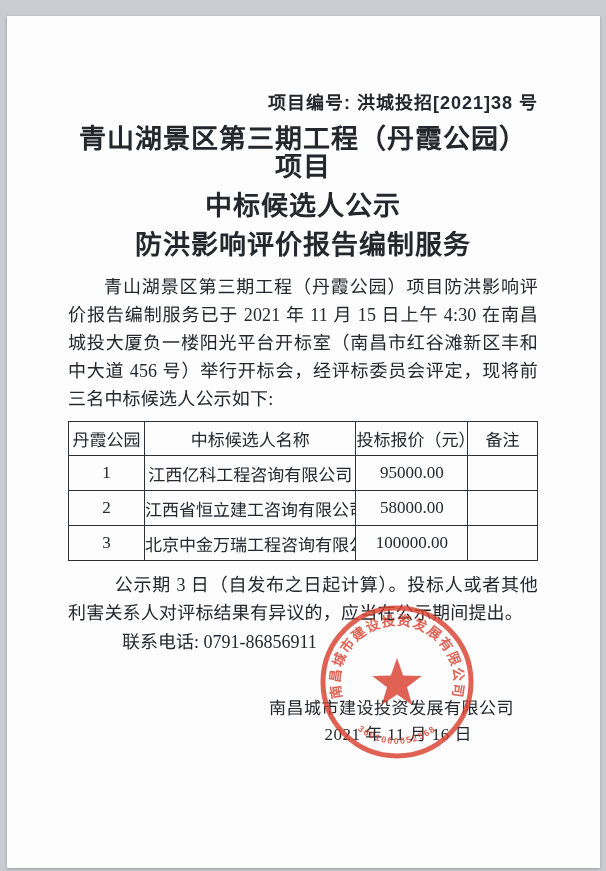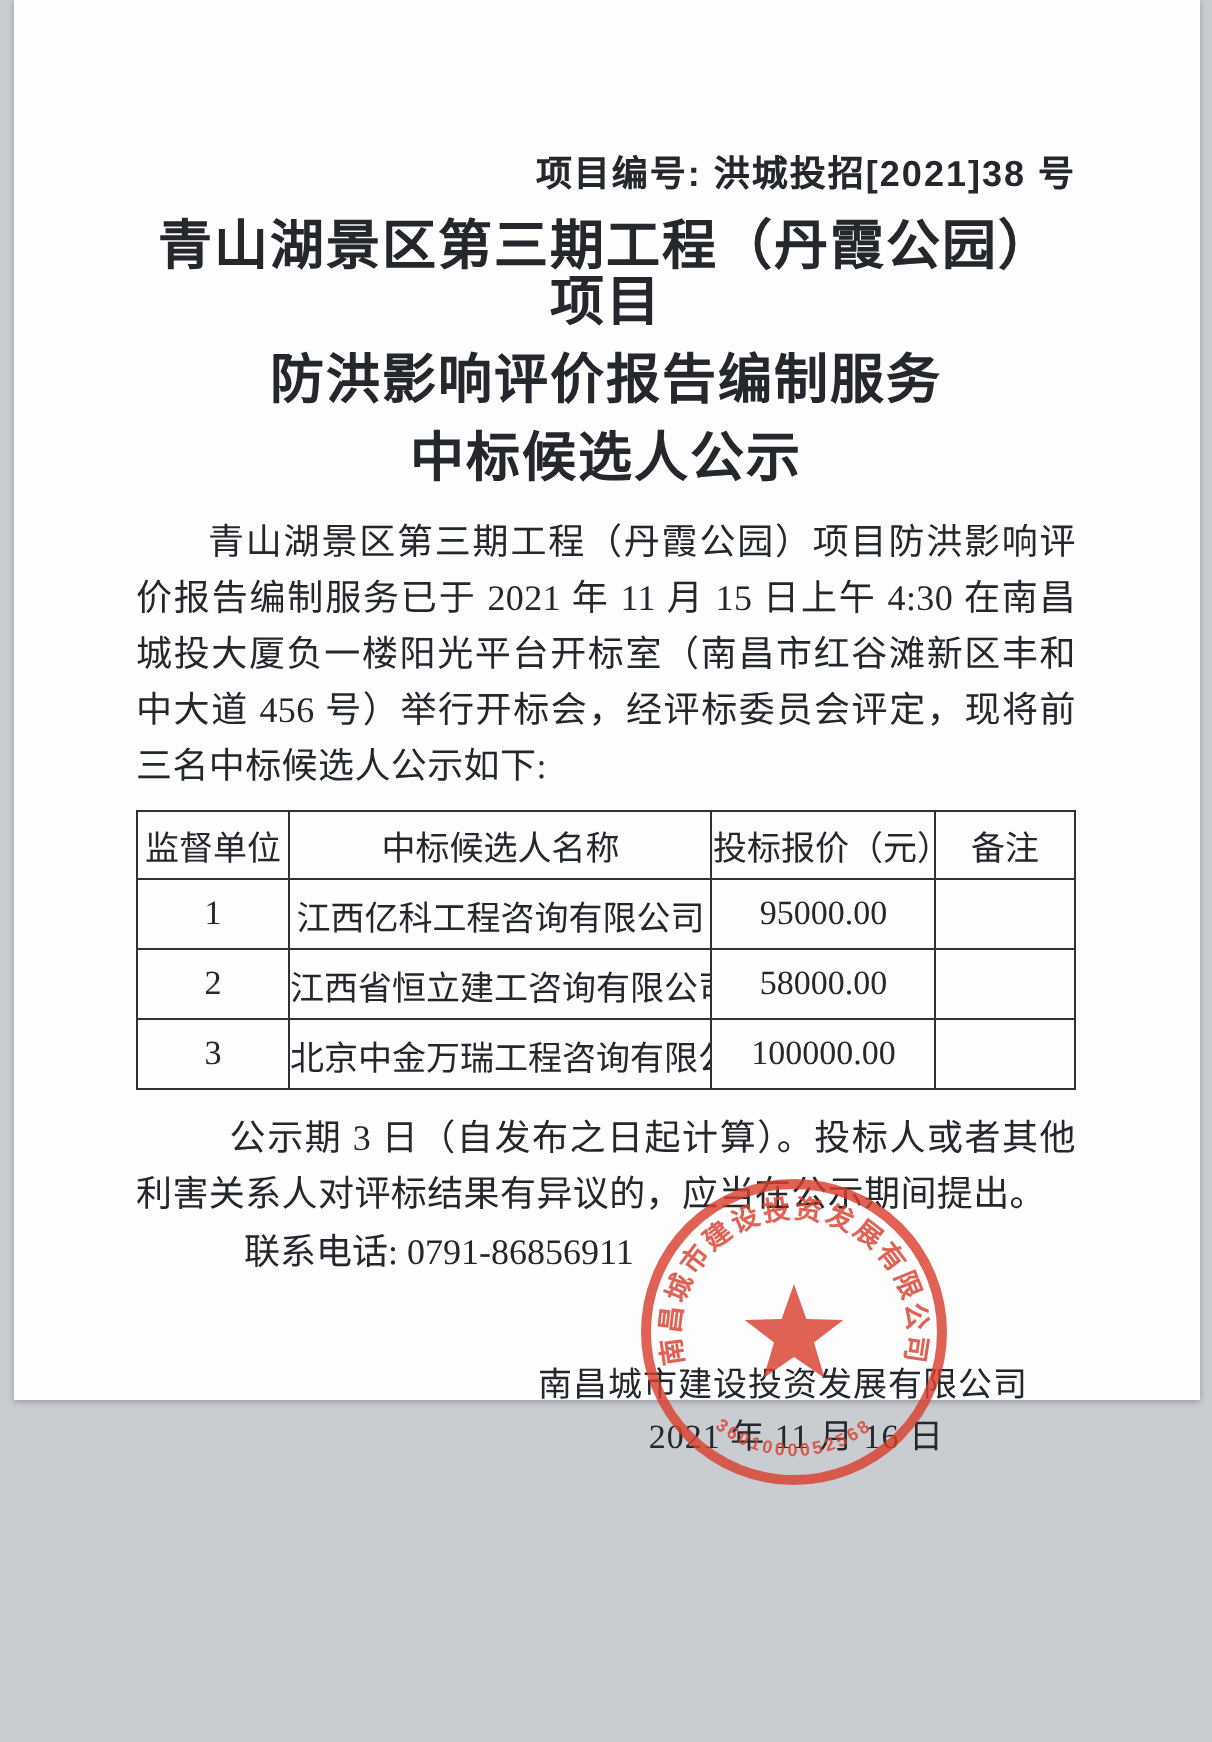--- a/index.html
+++ b/index.html
@@ -4,22 +4,22 @@
 <style>
   * { margin: 0; padding: 0; box-sizing: border-box; }
   html, body {
     width: 606px; height: 871px;
     background: #c9cdd1;
     font-family: "Liberation Serif", "DejaVu Serif", serif;
     overflow: hidden;
   }
   .page {
     position: absolute;
-    left: 7px; top: 0;
-    width: 593px; height: 700px;
+    left: 7px; top: 16px;
+    width: 593px; height: 852px;
     background: #fdfdfe;
     box-shadow: 0 1px 3px rgba(0,0,0,0.25);
     color: #24272c;
   }
   .doc {
     padding: 0 62px 0 61px;
   }
   .project-number {
     margin-top: 72px;
     text-align: right;
@@ -103,35 +103,35 @@
 </style>
 </head>
 <body>
 
 <div class="page">
   <div class="doc">
 
     <div class="project-number">项目编号: 洪城投招[2021]38 号</div>
 
     <div class="title-line">青山湖景区第三期工程（丹霞公园）项目</div>
+    <div class="title-line">中标候选人公示</div>
     <div class="title-line">防洪影响评价报告编制服务</div>
-    <div class="title-line">中标候选人公示</div>
 
     <p class="intro">青山湖景区第三期工程（丹霞公园）项目防洪影响评价报告编制服务已于 2021 年 11 月 15 日上午 4:30 在南昌城投大厦负一楼阳光平台开标室（南昌市红谷滩新区丰和中大道 456 号）举行开标会，经评标委员会评定，现将前三名中标候选人公示如下:</p>
 
     <table class="candidates">
       <colgroup>
         <col class="c-rank">
           <col class="c-name">
           <col class="c-price">
           <col class="c-note">
       </colgroup>
       <thead>
         <tr>
-          <th>监督单位</th>
+          <th>丹霞公园</th>
           <th>中标候选人名称</th>
           <th>投标报价（元）</th>
           <th>备注</th>
         </tr>
       </thead>
       <tbody>
           <tr>
             <td>1</td>
             <td>江西亿科工程咨询有限公司</td>
             <td>95000.00</td>

